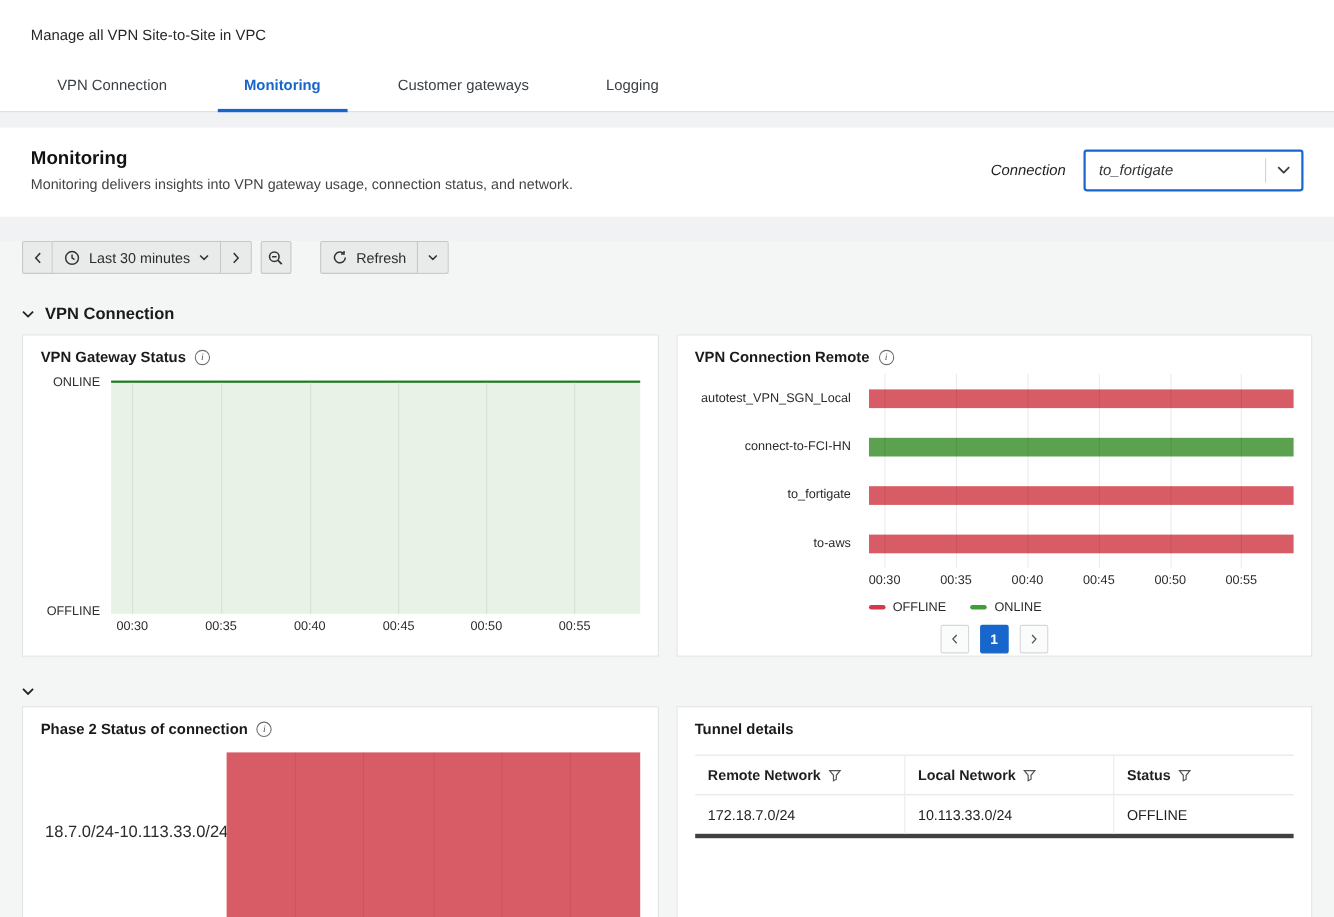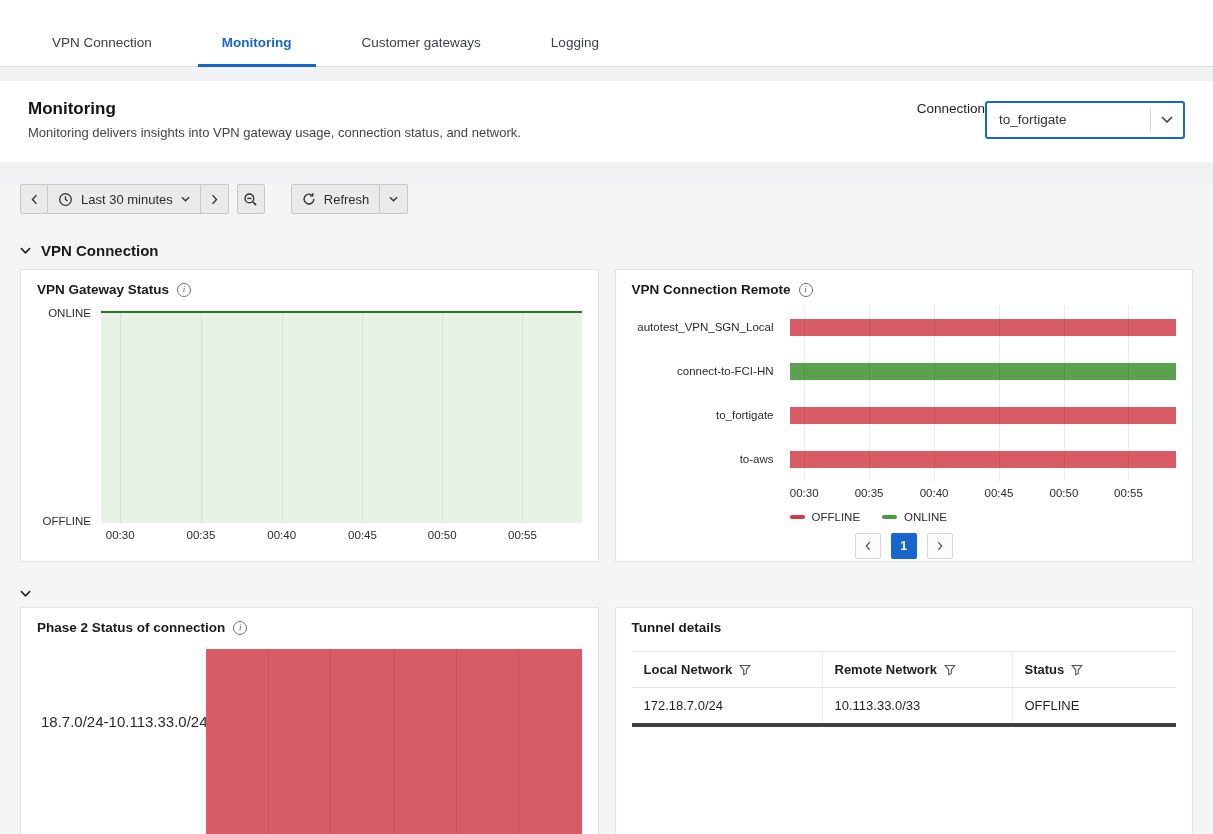--- a/index.html
+++ b/index.html
@@ -25,21 +25,21 @@
     border-bottom: 3px solid #1766cb; margin-bottom: -1px;
   }
 
   
   .mon-header {
     margin-top: 14px; background: #fff; padding: 18px 28px 22px;
     display: flex; justify-content: space-between; align-items: center;
   }
   .mon-title { font-size: 17px; font-weight: 700; color: #121212; margin-bottom: 6px; }
   .mon-desc { font-size: 13px; color: #444; }
-  .mon-right { display: flex; align-items: flex-start; gap: 0; }
+  .mon-right { display: flex; align-items: center; gap: 16px; font-style: italic; }
   .conn-label { font-size: 13.5px; color: #1f1f1f; }
   .select {
     width: 200px; height: 38px; background: #fff;
     border: 2px solid #1766cb; border-radius: 3px;
     display: flex; align-items: center; cursor: pointer;
   }
   .select-value { flex: 1; padding-left: 12px; font-size: 13.5px; color: #333; }
   .select-divider { width: 1px; height: 22px; background: #c7d3e6; }
   .select-caret { width: 32px; display: flex; align-items: center; justify-content: center; }
 
@@ -165,20 +165,21 @@
   .filter-icon { cursor: pointer; display: inline-flex; }
 
   svg { display: block; }
 </style>
 </head>
 <body>
 
 <div class="app">
 
   <header class="page-header">
+    <p class="page-subtitle">Manage all VPN Site-to-Site in VPC</p>
     <nav class="tab-bar">
       <div class="tab">VPN Connection</div>
       <div class="tab active">Monitoring</div>
       <div class="tab">Customer gateways</div>
       <div class="tab">Logging</div>
     </nav>
   </header>
 
   <div class="mon-header">
     <div>
@@ -405,47 +406,47 @@
         </div>
       </div>
 
       <div class="card">
         <div class="card-head">
           <span class="card-title">Tunnel details</span>
         </div>
         <div class="tunnel-table">
           <div class="t-row t-head">
             <div class="t-cell">
-              <span>Local Network</span>
+              <span>Remote Network</span>
               <span class="filter-icon">
                 <svg viewBox="0 0 12 12" width="12" height="12">
                     <path d="M1.2 1.5h9.6L7.3 5.8v3.6l-2.6 1.3V5.8z" fill="none" stroke="#555" stroke-width="1.1"></path>
                   </svg>
               </span>
             </div>
             <div class="t-cell">
-              <span>Remote Network</span>
+              <span>Local Network</span>
               <span class="filter-icon">
                 <svg viewBox="0 0 12 12" width="12" height="12">
                     <path d="M1.2 1.5h9.6L7.3 5.8v3.6l-2.6 1.3V5.8z" fill="none" stroke="#555" stroke-width="1.1"></path>
                   </svg>
               </span>
             </div>
             <div class="t-cell">
               <span>Status</span>
               <span class="filter-icon">
                 <svg viewBox="0 0 12 12" width="12" height="12">
                     <path d="M1.2 1.5h9.6L7.3 5.8v3.6l-2.6 1.3V5.8z" fill="none" stroke="#555" stroke-width="1.1"></path>
                   </svg>
               </span>
             </div>
           </div>
           <div class="t-row t-body">
             <div class="t-cell">172.18.7.0/24</div>
-            <div class="t-cell">10.113.33.0/33</div>
+            <div class="t-cell">10.113.33.0/24</div>
             <div class="t-cell">OFFLINE</div>
           </div>
         </div>
       </div>
     </div>
 
   </main>
 </div>
 
 </body></html>

